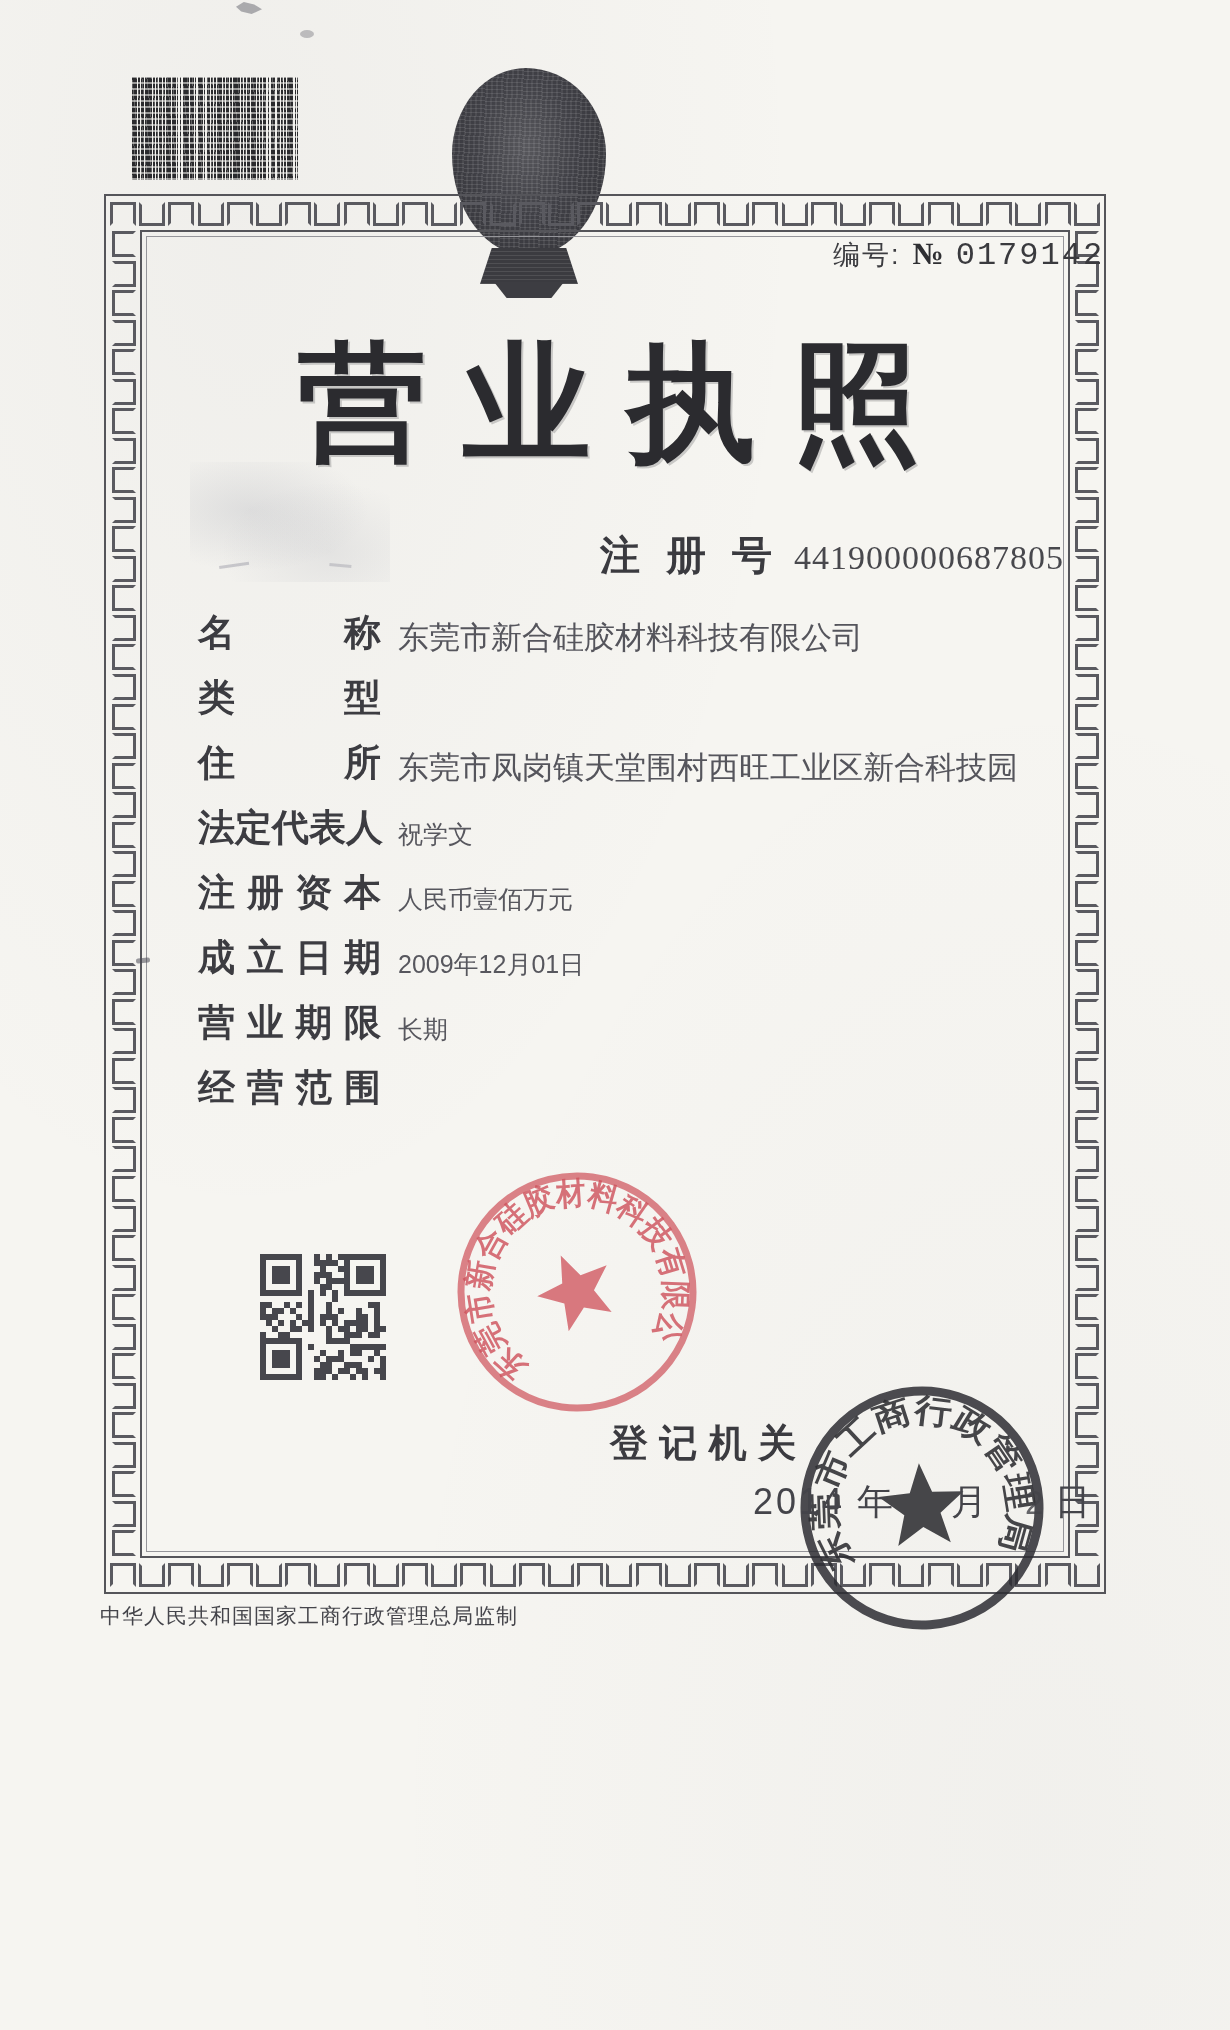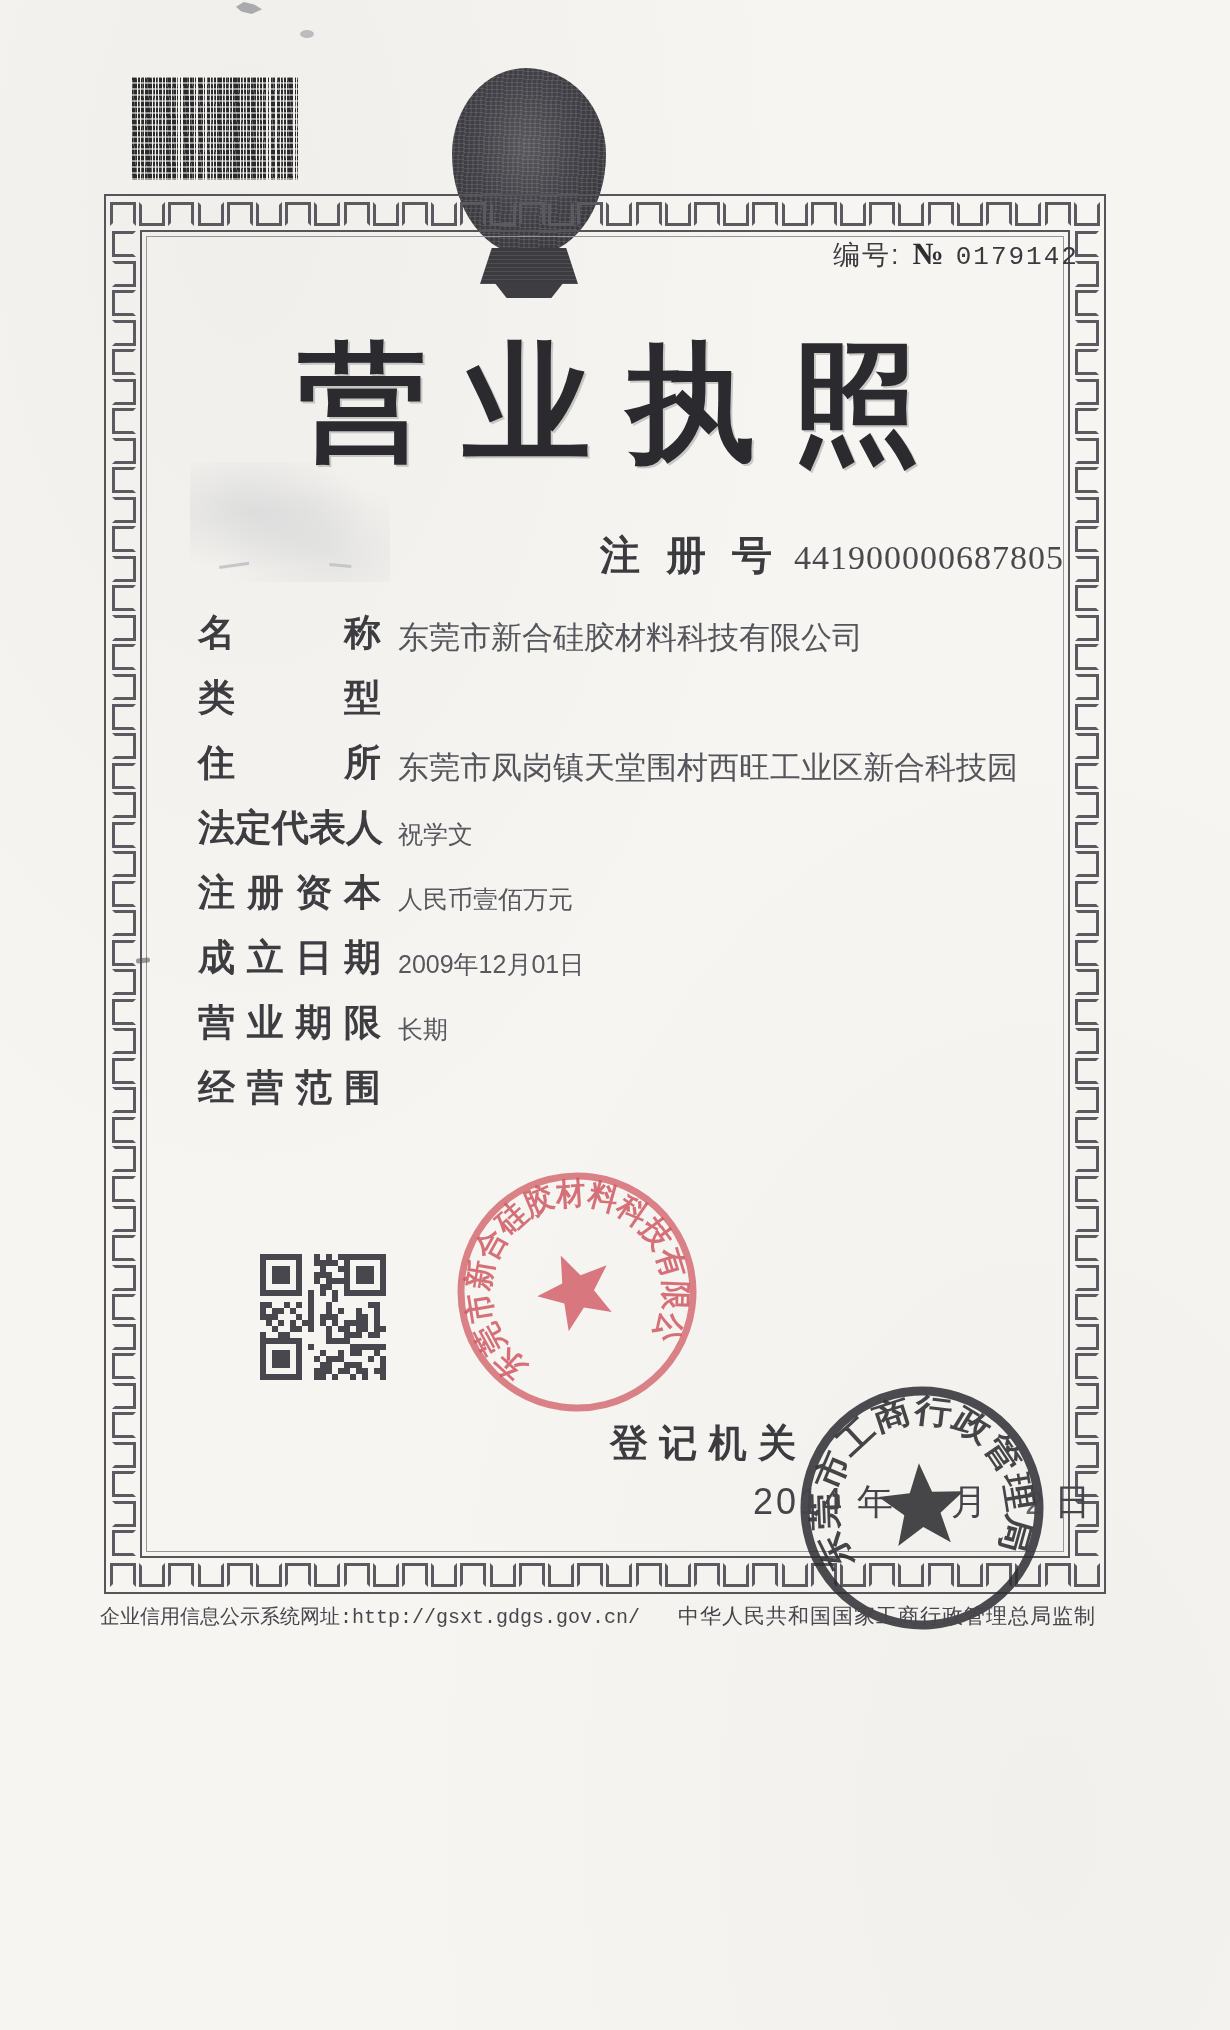--- a/index.html
+++ b/index.html
@@ -54,21 +54,21 @@
   .open-top{border-top-color:transparent;}
   .open-bottom{border-bottom-color:transparent;}
   .open-left{border-left-color:transparent;}
   .open-right{border-right-color:transparent;}
   .frame-inner{position:absolute;inset:34px;border:2px solid #55555a;}
   .frame-inner2{position:absolute;inset:40px;border:1px solid #95959a;}
   
   .serial{position:absolute;left:833px;top:236px;display:flex;align-items:baseline;white-space:nowrap;}
   .serial-label{font-size:27px;color:#3c3c40;letter-spacing:2px;}
   .serial-symbol{font-family:"Liberation Serif", serif;font-weight:bold;font-size:31px;margin-left:12px;color:#2e2e32;}
-  .serial-number{font-family:"Liberation Mono", monospace;font-size:26px;letter-spacing:2px;margin-left:12px;color:#3a3a3e;}
+  .serial-number{font-family:"Liberation Mono", monospace;font-size:32px;letter-spacing:2px;margin-left:12px;color:#3a3a3e;}
   
   .cert-title{position:absolute;left:298px;top:336px;width:622px;display:flex;justify-content:space-between;
     font-size:128px;font-weight:900;color:#2b2b2f;line-height:1.05;
     text-shadow:2px 2px 0 rgba(70,70,75,.25);}
   
   .reg-line{position:absolute;left:600px;top:528px;display:flex;align-items:baseline;}
   .reg-label{width:172px;display:flex;justify-content:space-between;font-size:40px;font-weight:600;color:#3a3a3f;}
   .reg-number{margin-left:22px;font-family:"Liberation Serif", serif;font-size:34px;letter-spacing:1px;color:#48484d;}
   
   .fields{position:absolute;left:198px;top:612px;width:882px;}
@@ -905,21 +905,20 @@
       <path id="arc-authority" d="M -70.4,49.3 A 86,86 0 1 1 70.4,49.3" fill="none"></path>
     </defs>
     <circle cx="0" cy="0" r="117" fill="none" stroke-width="9" opacity="0.85" stroke="#2d2d32"></circle>
     <path d="M0,-40 L10,-13.8 L38,-12.4 L16.2,5.3 L23.5,32.4 L0,17 L-23.5,32.4 L-16.2,5.3 L-38,-12.4 L-10,-13.8 Z" opacity="0.88" transform="scale(1.12)" fill="#2d2d32"></path>
     <text font-size="33" opacity="0.88" fill="#2d2d32">
       <textPath href="#arc-authority" textLength="370" lengthAdjust="spacingAndGlyphs">东莞市工商行政管理局</textPath>
     </text>
   </svg>
 
   <div class="footer">
-    <span class="footer-left">企业信用信息公示系统网址:http://gsxt.gdgs.gov.cn/</span>
     <span class="footer-right">中华人民共和国国家工商行政管理总局监制</span>
   </div>
 
   <div class="smudge smudge1"></div>
   <div class="smudge smudge2"></div>
   <div class="smudge smudge3"></div>
   <div class="smudge smudge4"></div>
   <div class="smudge smudge5"></div>
   <div class="smudge dash-mark"></div>
 

